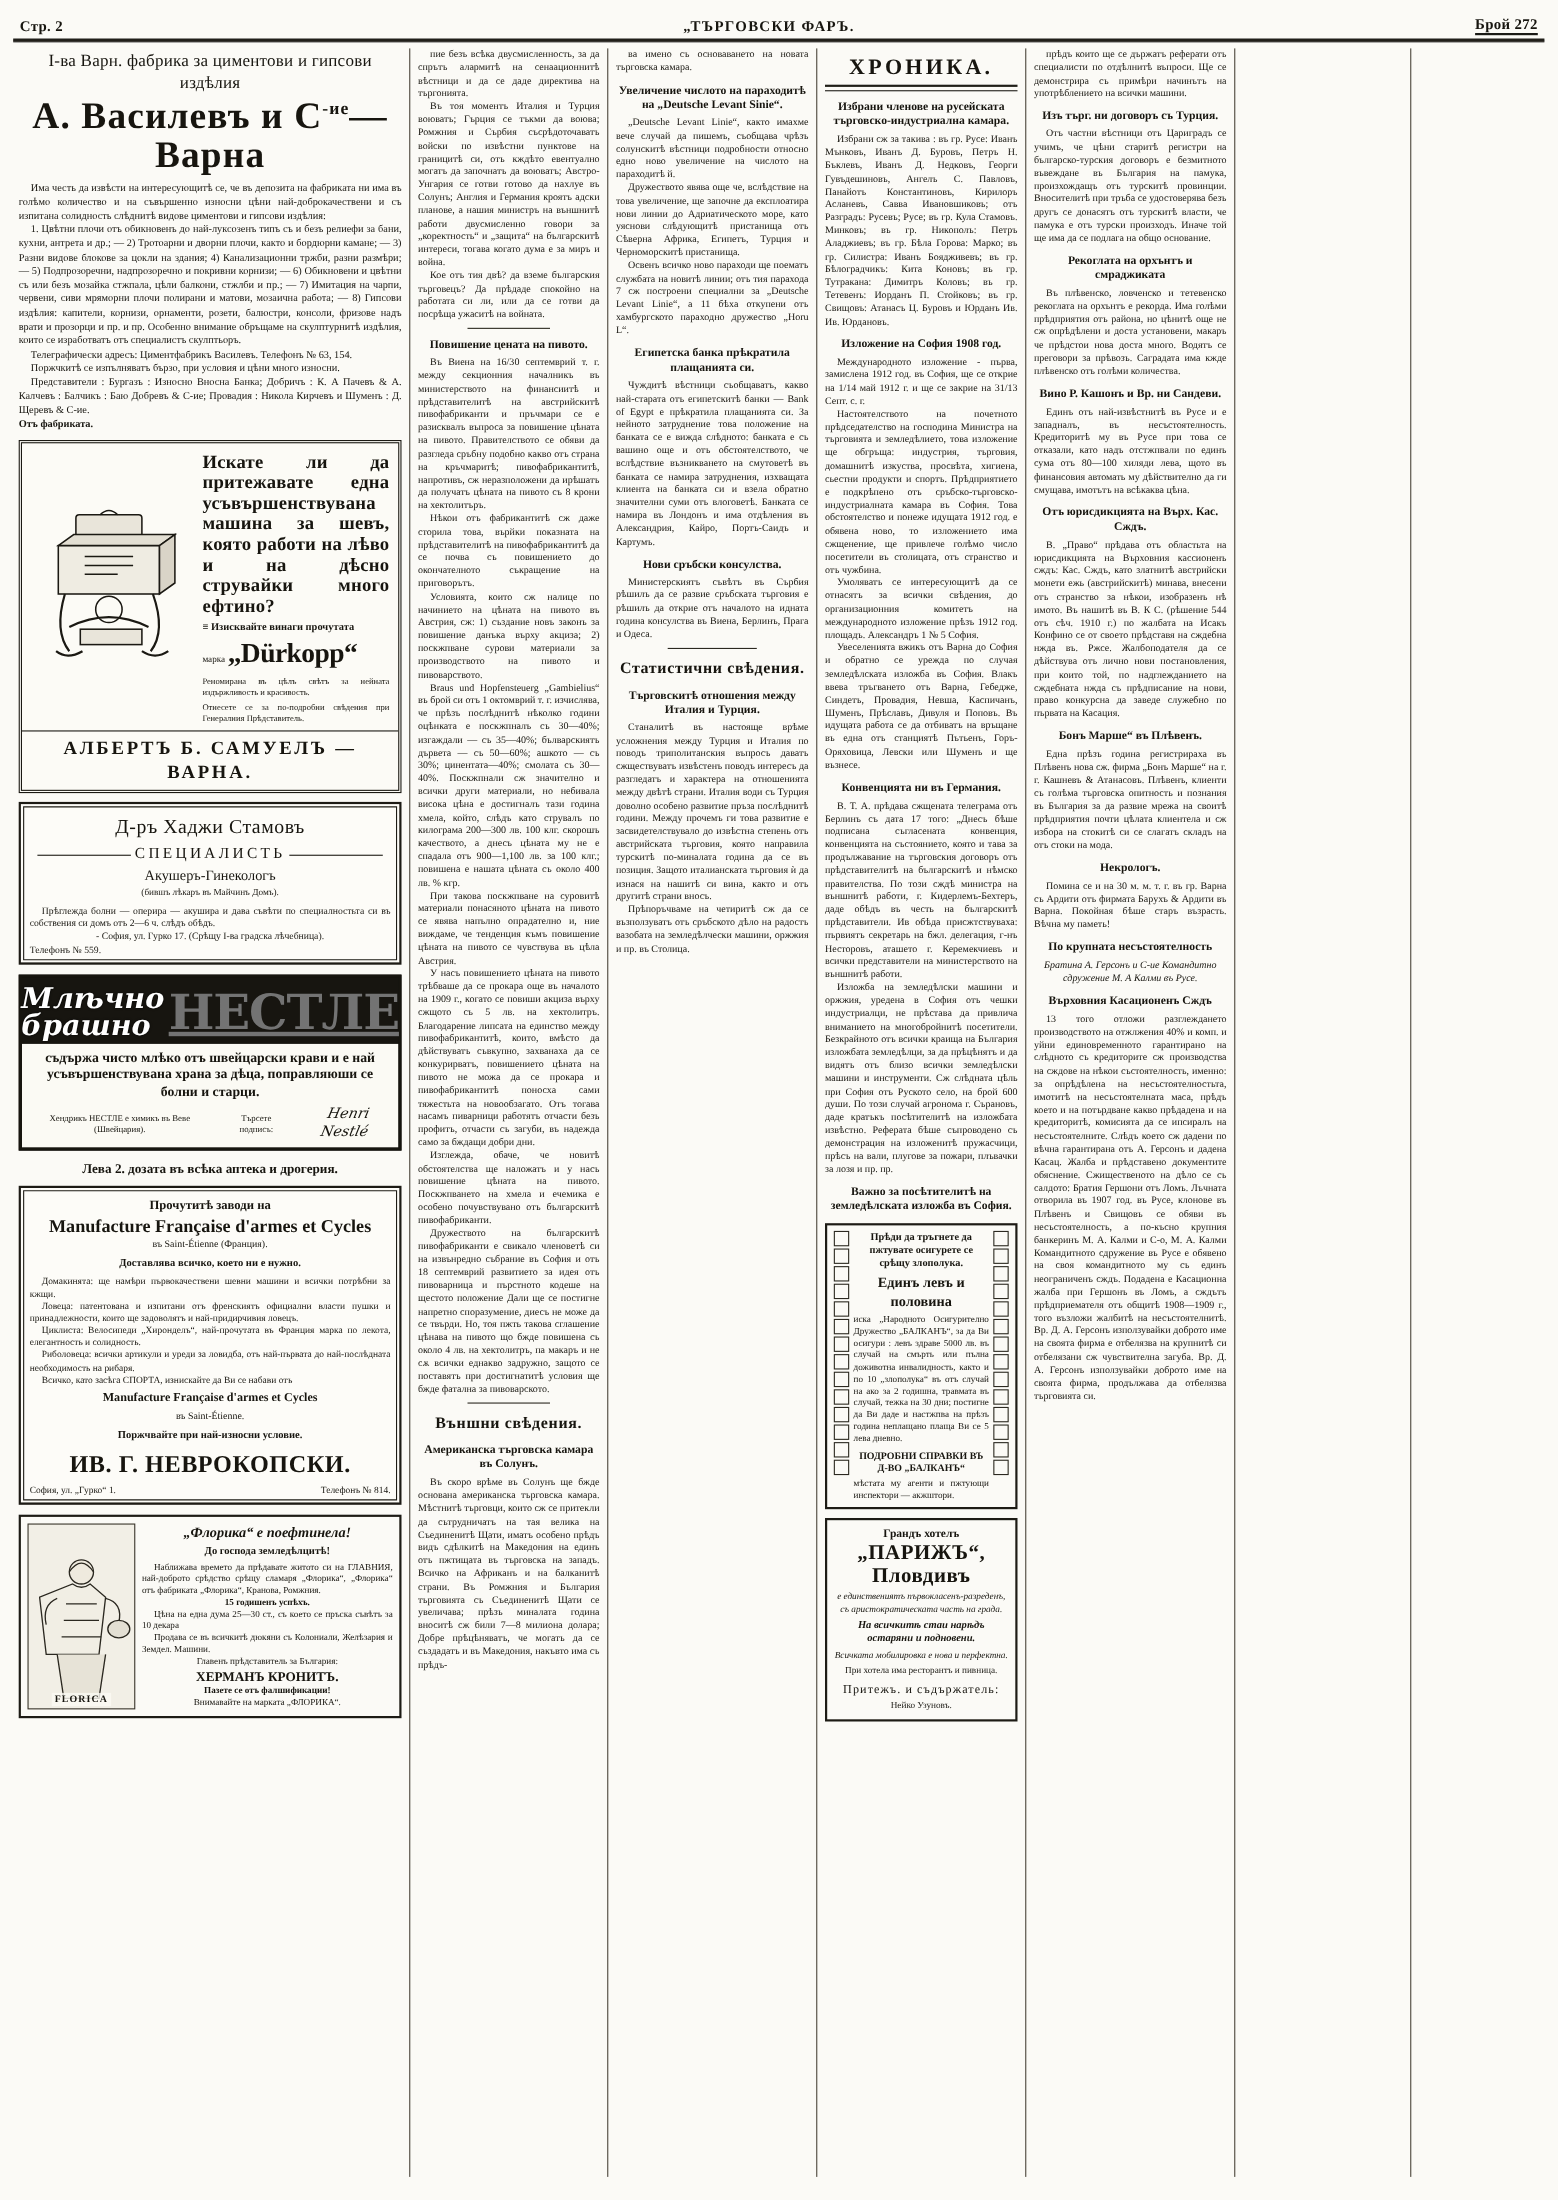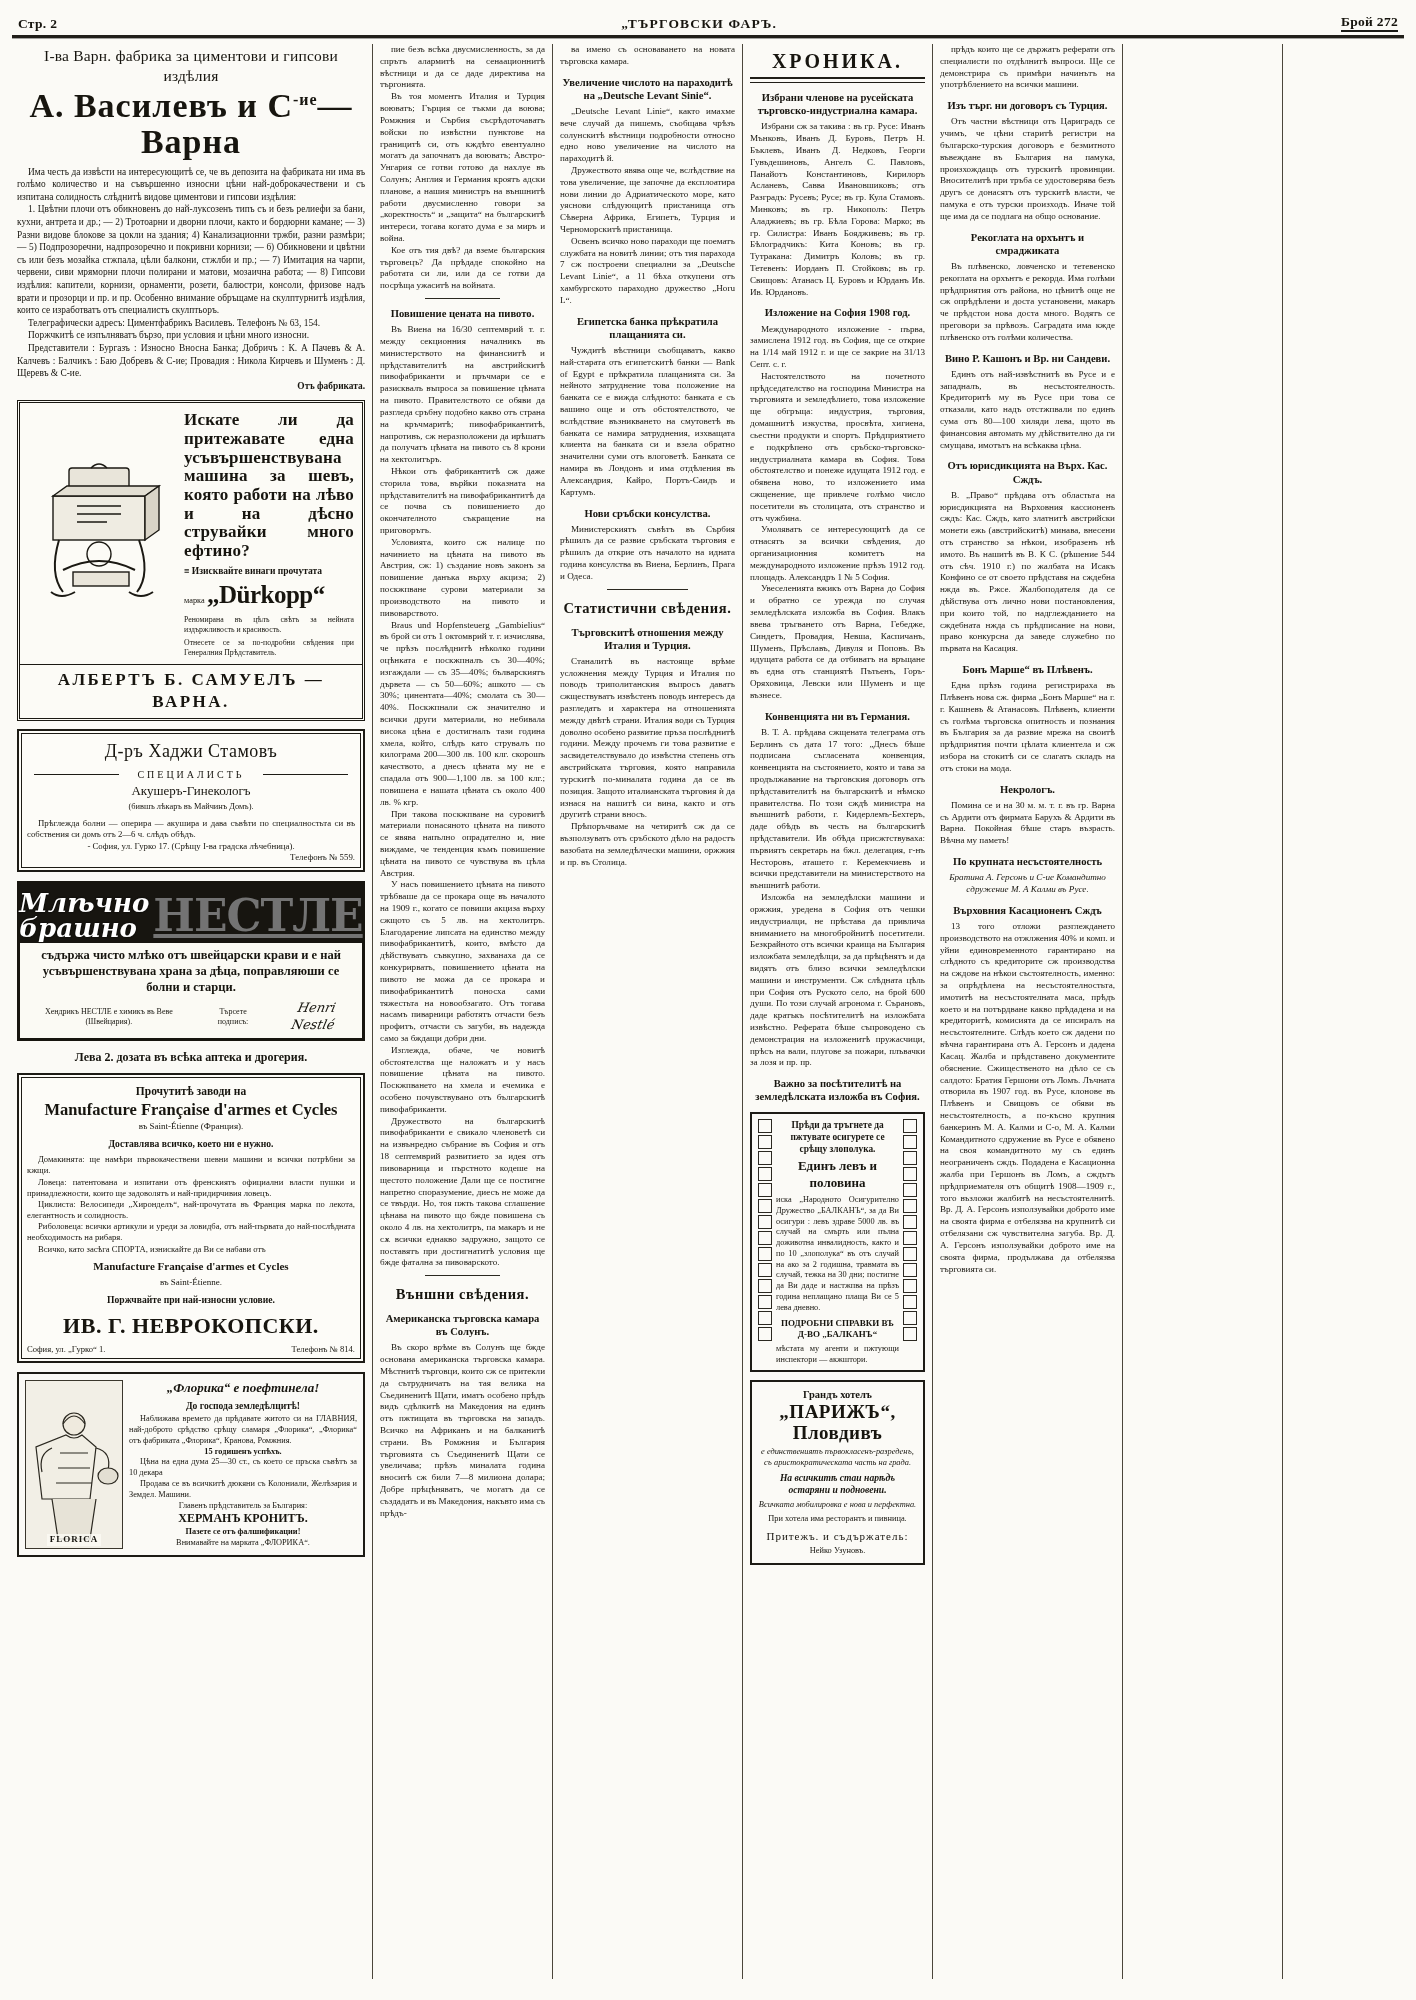--- a/index.html
+++ b/index.html
@@ -56,39 +56,39 @@
   h2.sec{
     text-align:center;font-size:14.5px;font-weight:700;
     margin:9px 0 4px 0;letter-spacing:.6px;
   }
   h3.art{
     text-align:center;font-size:10.6px;font-weight:700;
     margin:8px 0 4px 0;line-height:1.24;
   }
   .hrule{border:none;border-top:1px solid #2b2820;width:46%;margin:6px auto;}
   .center{text-align:center;text-indent:0;}
-  .right{text-align:right;text-indent:0;}
+  .right{text-align:left;text-indent:0;}
   .bold{font-weight:700;}
   .ital{font-style:italic;}
   .sm{font-size:8.3px;}
   
   .ad{
     border:2px solid #1d1b15;
     margin:7px 0 9px 0;
     padding:6px 8px;
     background:#fdfcf8;
     box-sizing:border-box;
   }
   .ad.double{box-shadow:0 0 0 2px #fdfcf8 inset, 0 0 0 3px #1d1b15 inset;}
   .ad-t2{
     text-align:center;font-weight:400;font-size:18px;margin:3px 0 4px;
     letter-spacing:.5px;
   }
   .ad-t3{
-    text-align:center;font-size:10px;letter-spacing:3px;margin:2px 0;
+    text-align:center;font-size:14px;letter-spacing:3px;margin:2px 0;
     position:relative;
   }
   .ad-t3:before,.ad-t3:after{
     content:"";position:absolute;top:50%;width:26%;height:1px;background:#1d1b15;
   }
   .ad-t3:before{left:2%;}
   .ad-t3:after{right:2%;}
   .ad-sub{text-align:center;font-size:13px;margin:2px 0;}
   .ad-small{text-align:center;font-size:8.4px;margin:1px 0 5px;}
   .ad-body{font-size:8.8px;line-height:1.32;text-align:justify;}

